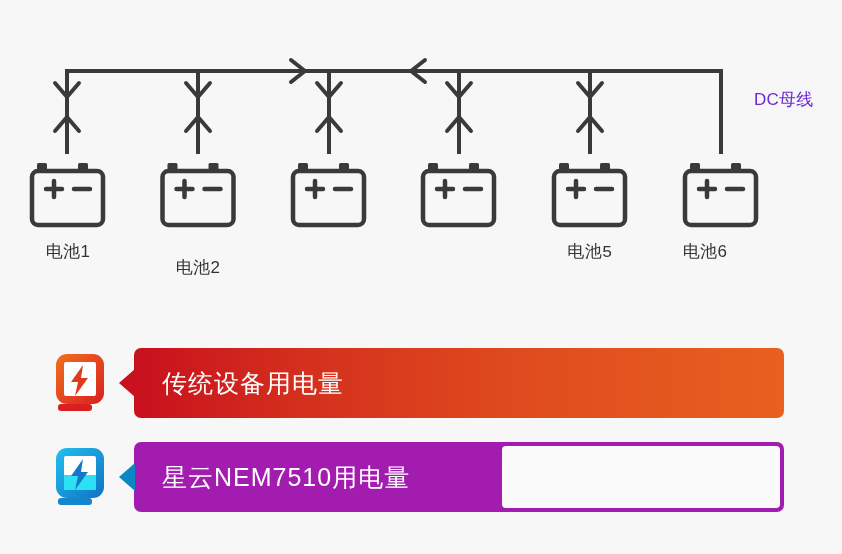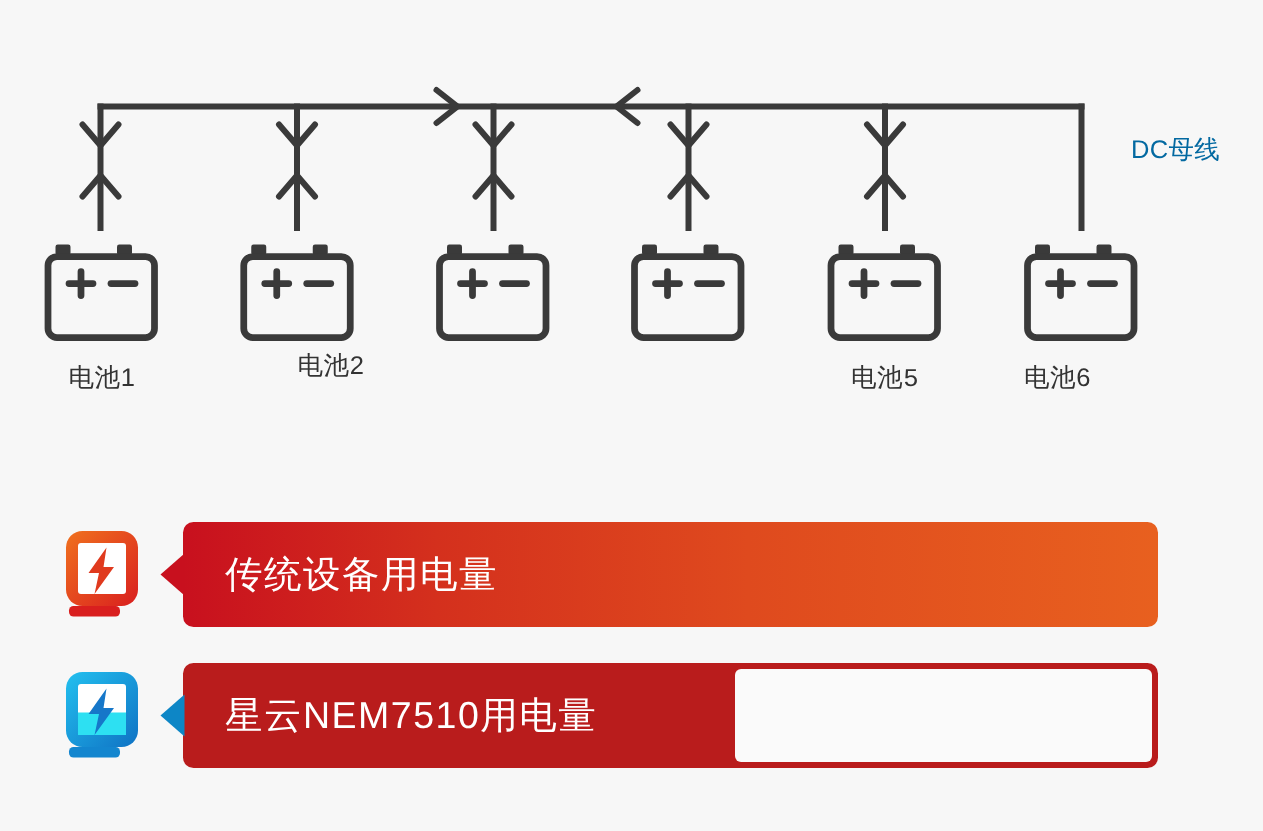--- a/index.html
+++ b/index.html
@@ -9,41 +9,41 @@
     font-family:"Liberation Sans","DejaVu Sans",sans-serif;
     position:relative;overflow:hidden;
   }
   #stage{position:absolute;left:0;top:0;width:842px;height:554px;}
 
   
   #circuit{position:absolute;left:0;top:0;width:842px;height:300px;}
   .bus-label{
     position:absolute;
     font-size:17px;
-    color:#0369a1;
+    color:#6d28d9;
     white-space:nowrap;
     letter-spacing:0.2px;
   }
 
   
   .battery-cell{
     position:absolute;
     width:90px;
     text-align:center;
     top:155px;
   }
   .battery-label{
     margin-top:8px;
     font-size:17px;
     color:#333333;
     letter-spacing:0.4px;
   }
 
   
-  #bars{position:absolute;left:0;top:330px;width:732px;height:224px;}
+  #bars{position:absolute;left:12px;top:330px;width:732px;height:224px;}
 
   .bar-row{position:absolute;left:0;width:842px;height:72px;display:block;}
   .bar-row.red{top:18px;}
   .bar-row.blue{top:112px;}
 
   .bar-icon{
     position:absolute;
     left:42px;top:4px;
     width:54px;height:64px;
   }
@@ -54,21 +54,21 @@
     top:0;
     width:650px;
     height:70px;
     border-radius:7px;
     overflow:visible;
   }
   .bar-body.red-bg{
     background:linear-gradient(90deg,#c8101e 0%,#d4301d 26%,#df4a1e 58%,#e8601f 100%);
   }
   .bar-body.blue-bg{
-    background:#b91c1c;
+    background:#a21caf;
   }
   .bar-notch{
     position:absolute;
     left:-15px;
     top:21px;
     width:0;height:0;
     border-top:14px solid transparent;
     border-bottom:14px solid transparent;
   }
   .bar-notch.red-n{border-right:16px solid #c8101e;}
@@ -189,21 +189,21 @@
       </g>
     </svg>
 
     
     <div class="bus-label" style="left:754px;top:88px;">DC母线</div>
 
     
     <div class="battery-cell" style="left:23px;top:232px;">
       <div class="battery-label">电池1</div>
     </div>
-    <div class="battery-cell" style="left:153px;top:224px;text-align:right;">
+    <div class="battery-cell" style="left:153px;top:248px;">
       <div class="battery-label">电池2</div>
     </div>
     <div class="battery-cell" style="left:545px;top:232px;font-family:Liberation Mono, monospace;">
       <div class="battery-label">电池5</div>
     </div>
     <div class="battery-cell" style="left:660px;top:232px;">
       <div class="battery-label">电池6</div>
     </div>
   </div>
 

